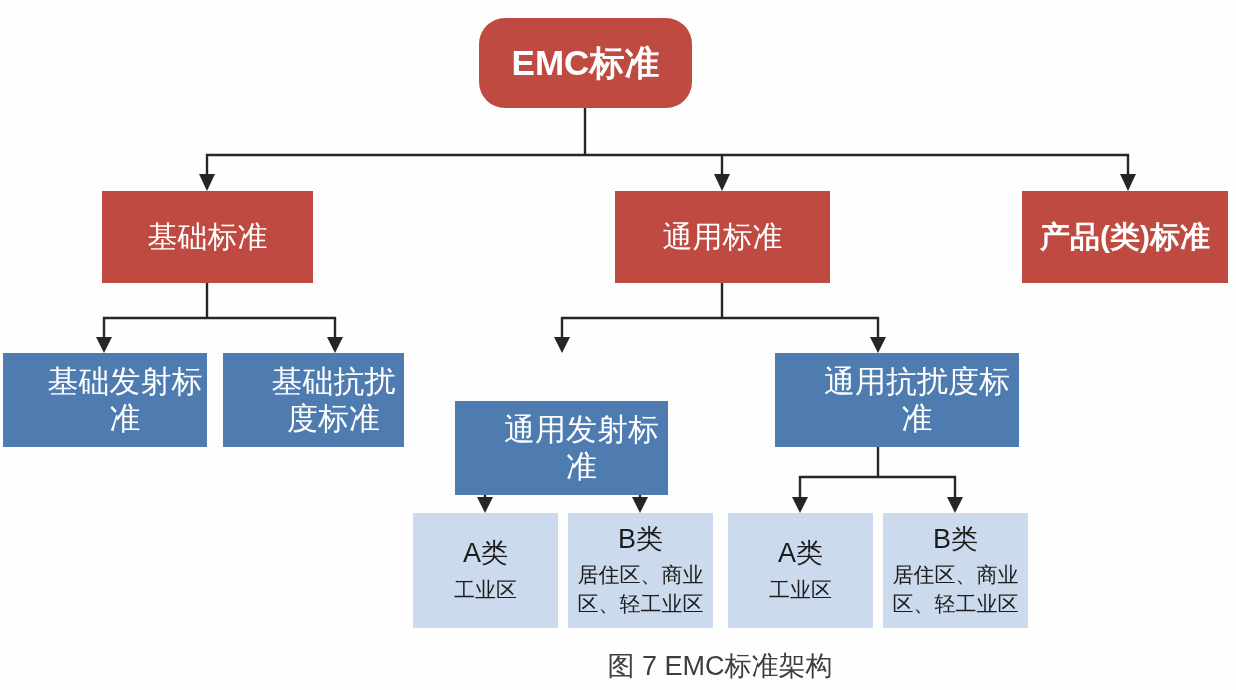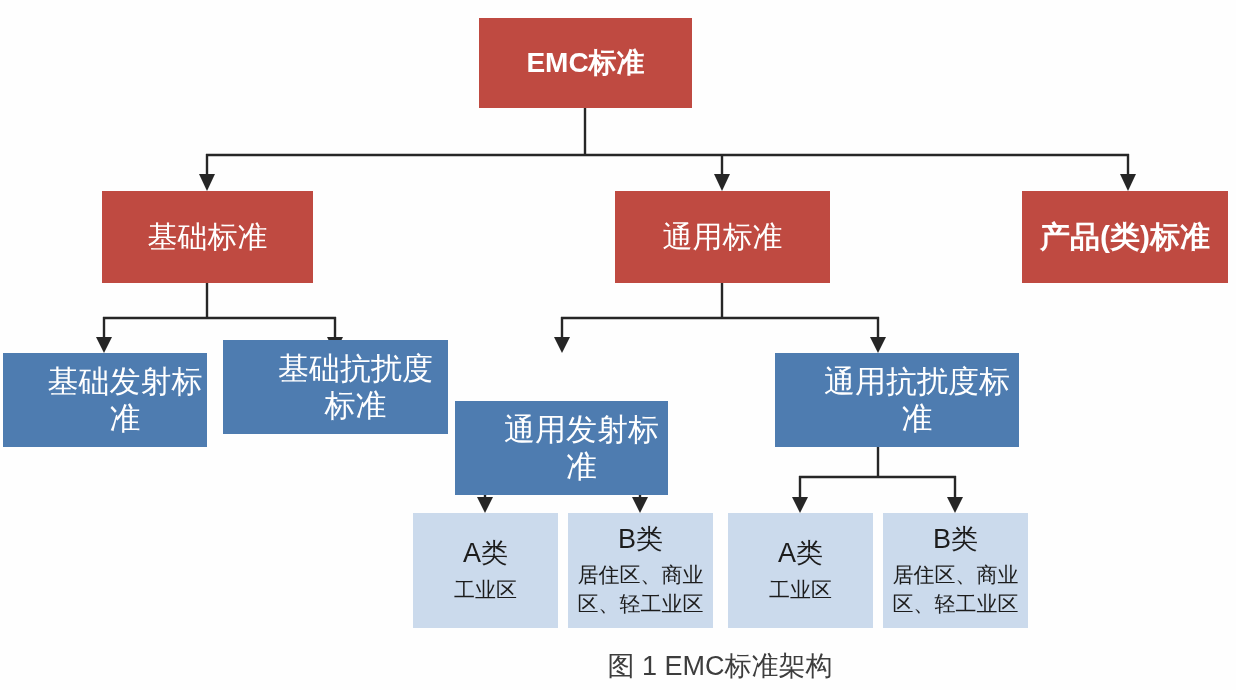--- a/index.html
+++ b/index.html
@@ -38,41 +38,41 @@
     background: var(--blue, #4e7cb0);
     color: #ffffff;
   }
   .light {
     background: var(--light-blue, #cbdaec);
     color: #1c1c1c;
     flex-direction: column;
     justify-content: center;
     padding: 6px 4px;
   }
-  .lvl1 { font-size: 28px; font-weight: bold; }
+  .lvl1 { font-size: 35px; font-weight: bold; border-radius: 26px; }
   .lvl2 { font-size: 30px; }
   .lvl3 { font-size: 31px; padding-left: 40px; }
   .light .title { font-size: 27px; display: block; }
   .light .subtitle { font-size: 21px; display: block; margin-top: 6px; line-height: 1.35; }
   #caption {
     position: absolute;
     left: 518px;
     top: 648px;
     width: 404px;
     text-align: center;
     font-size: 27px;
     color: #3d3d3d;
   }
   
   #n-root   { left: 479px; top: 18px;  width: 213px; height: 90px; }
   #n-basic  { left: 102px; top: 191px; width: 211px; height: 92px; }
   #n-generic{ left: 615px; top: 191px; width: 215px; height: 92px; }
   #n-product{ left: 1022px;top: 191px; width: 206px; height: 92px; font-weight: bold; }
   #n-be     { left: 3px;   top: 353px; width: 204px; height: 94px; }
-  #n-bi     { left: 223px; top: 340px; width: 225px; height: 94px; }
+  #n-bi     { left: 223px; top: 353px; width: 181px; height: 94px; }
   #n-ge     { left: 455px; top: 353px; width: 213px; height: 94px; margin-top: 48px; }
   #n-gi     { left: 775px; top: 353px; width: 244px; height: 94px; }
   #n-a1     { left: 413px; top: 513px; width: 145px; height: 115px; }
   #n-b1     { left: 568px; top: 513px; width: 145px; height: 115px; }
   #n-a2     { left: 728px; top: 513px; width: 145px; height: 115px; }
   #n-b2     { left: 883px; top: 513px; width: 145px; height: 115px; }
 </style>
 </head>
 <body>
 
@@ -151,15 +151,15 @@
   <div id="n-a2" class="node light">
     <span class="title">A类</span>
     <span class="subtitle">工业区</span>
   </div>
 
   <div id="n-b2" class="node light">
     <span class="title">B类</span>
     <span class="subtitle">居住区、商业区、轻工业区</span>
   </div>
 
-  <div id="caption">图 1  EMC标准架构</div>
+  <div id="caption">图 7  EMC标准架构</div>
 
 </div>
 
 </body></html>

